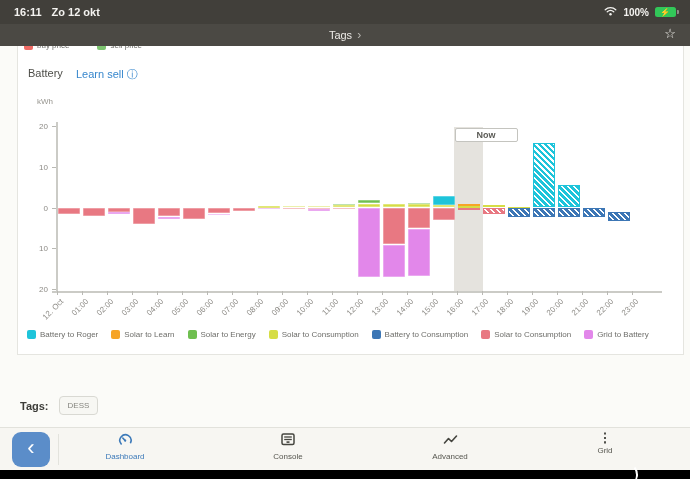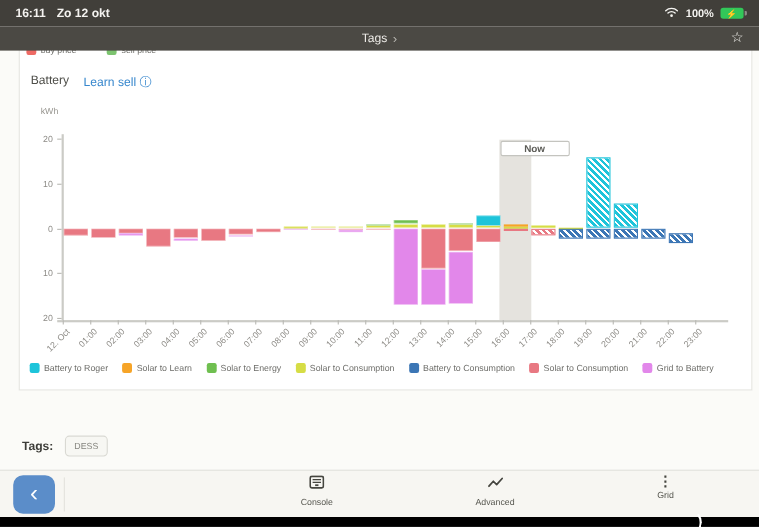--- a/index.html
+++ b/index.html
@@ -274,20 +274,30 @@
     <span class="tags-label">Tags:</span>
     <span class="tag-chip">DESS</span>
   </div>
 
   <div class="tabbar">
     <div class="back-btn">
       <span>‹</span>
     </div>
     <div class="tab-divider"></div>
 
+    <div class="tab active" style="left:80px">
+      <span>
+        <svg width="15" height="13" viewBox="0 0 15 13">
+          <path d="M3.2 11 A5.6 5.6 0 1 1 12.6 9.6" fill="none" stroke="#3d7ab9" stroke-width="1.6" stroke-linecap="round"></path>
+          <line x1="7.2" y1="7.6" x2="4.8" y2="5" stroke="#3d7ab9" stroke-width="1.6" stroke-linecap="round"></line>
+          <circle cx="7.2" cy="7.6" r="1.1" fill="#3d7ab9"></circle>
+        </svg>
+      </span>
+      <span class="tab-label">Dashboard</span>
+    </div>
 
     <div class="tab" style="left:405px">
       <span>
         <svg width="15" height="12" viewBox="0 0 15 12">
           <polyline points="1.5,9 5.5,4.5 8.5,7.5 13.5,2" fill="none" stroke="#45453f" stroke-width="1.6" stroke-linecap="round" stroke-linejoin="round"></polyline>
         </svg>
       </span>
       <span class="tab-label">Advanced</span>
     </div>
 

